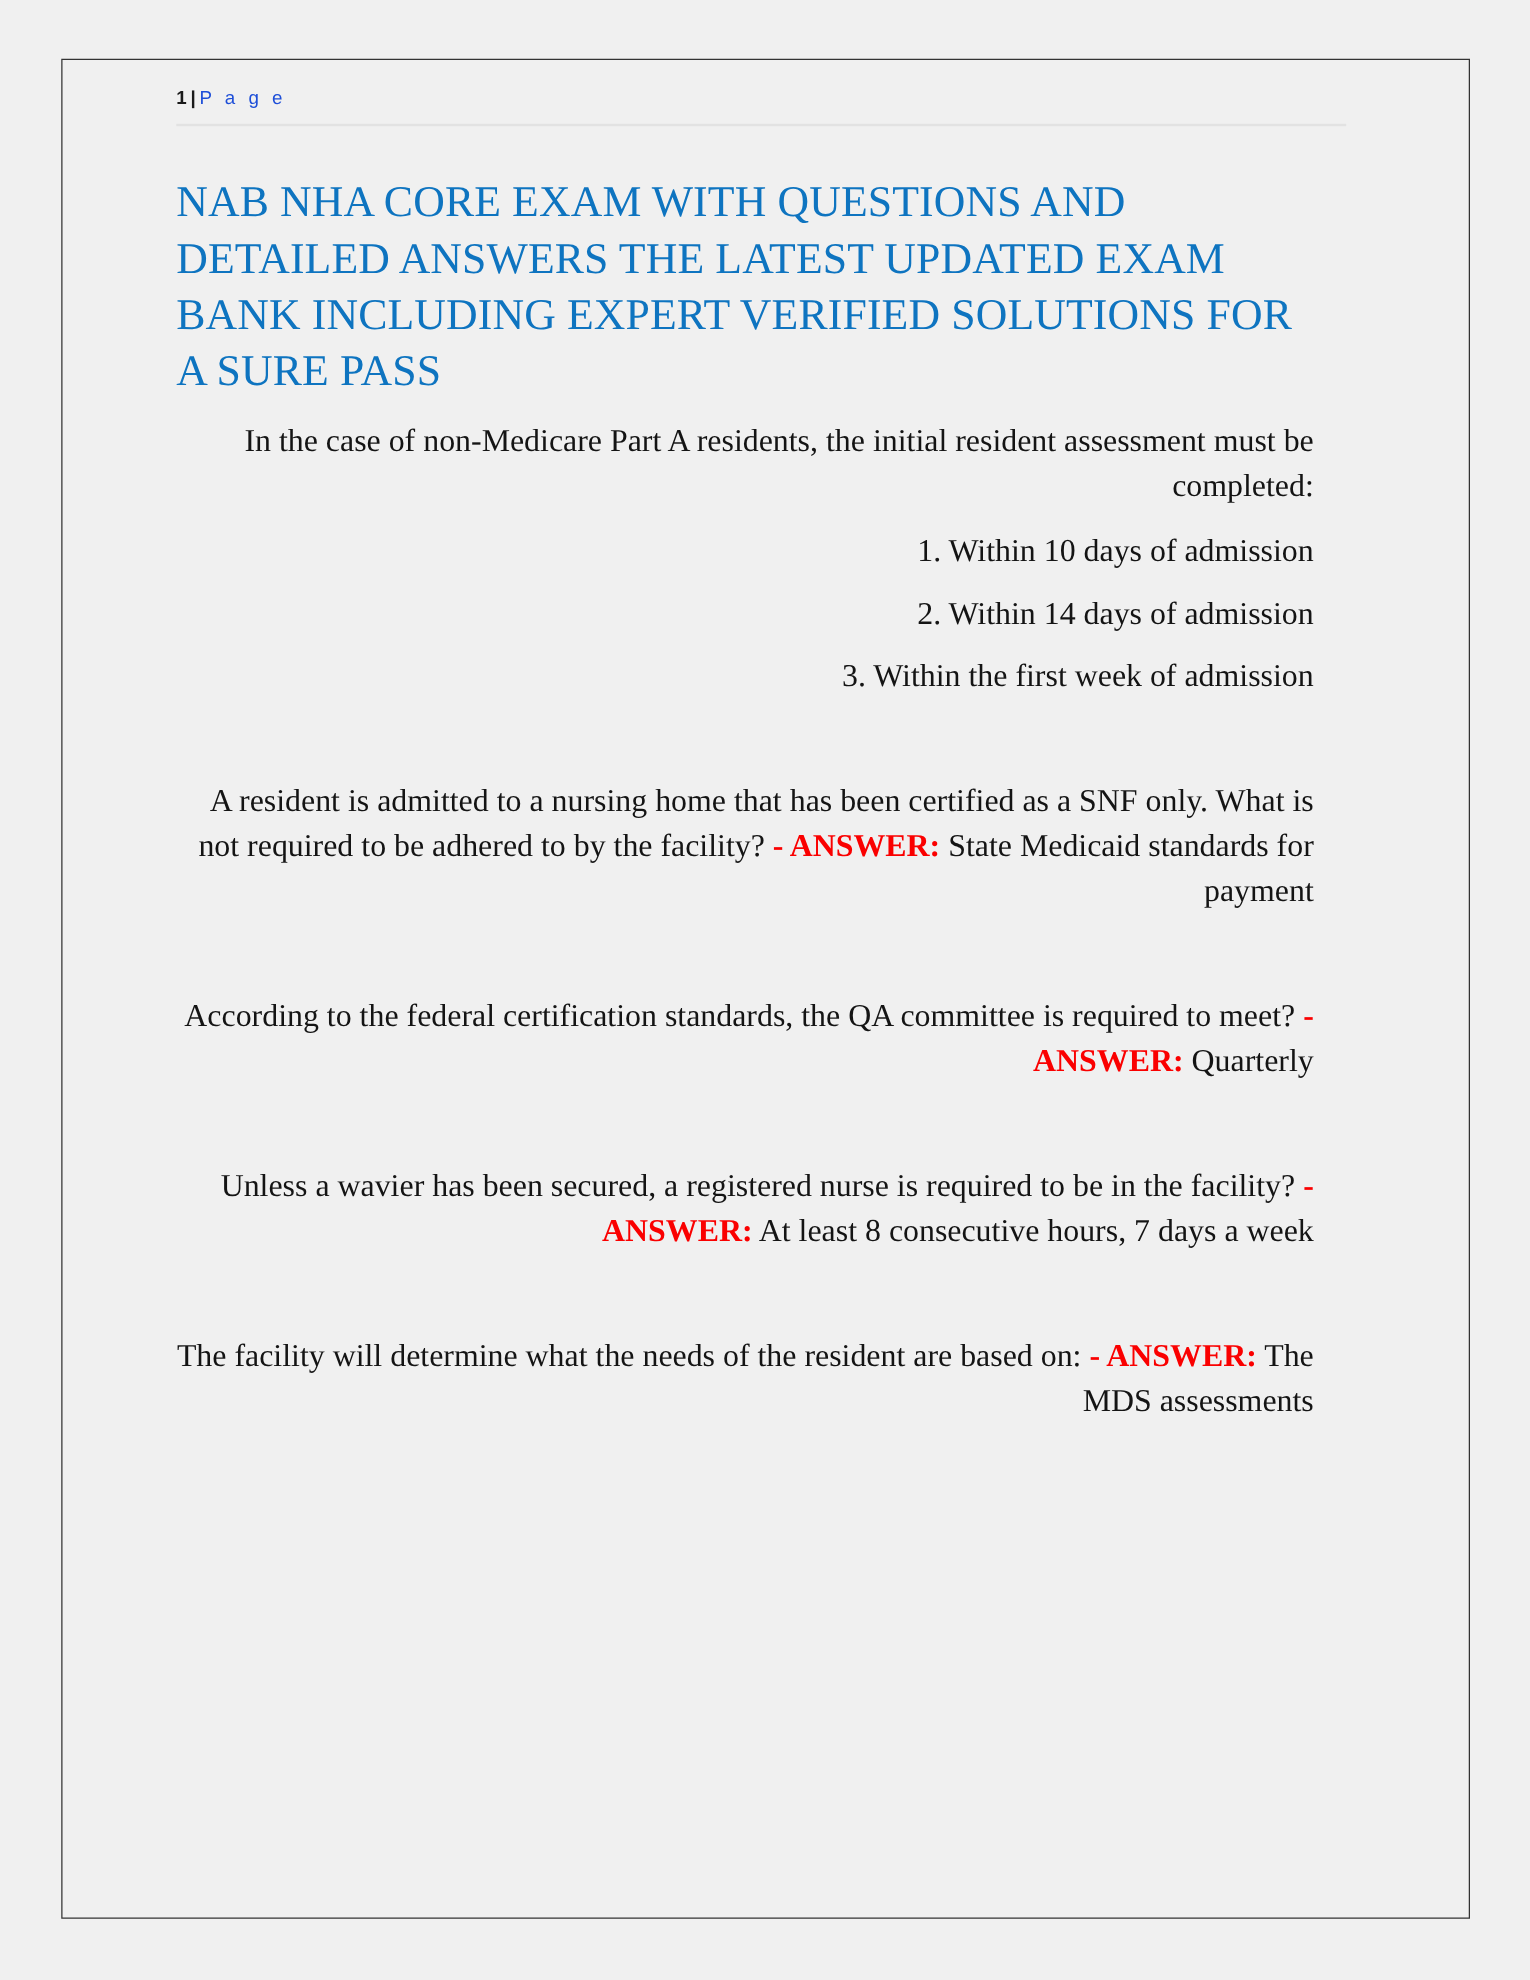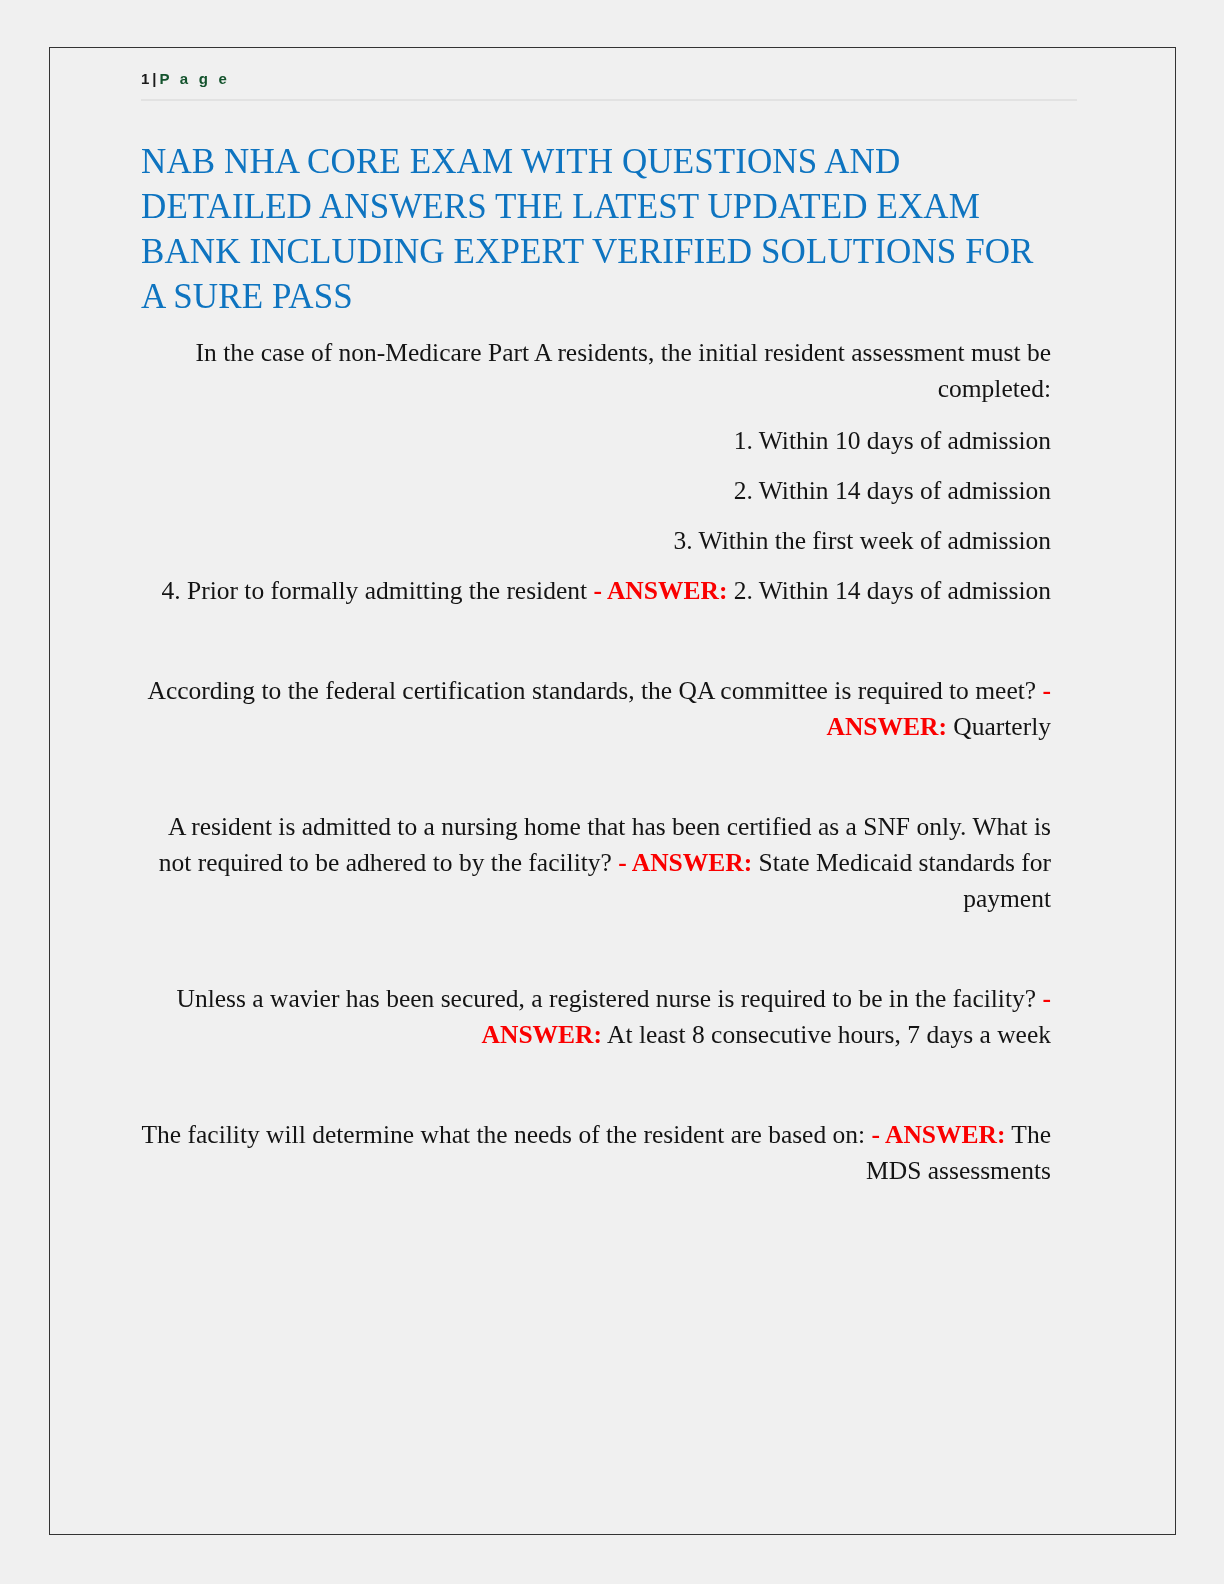--- a/index.html
+++ b/index.html
@@ -56,22 +56,21 @@
     color: #1a1a1a;
     letter-spacing: 0;
   }
   .doc-header .pg-bar {
     font-weight: bold;
     color: #1a1a1a;
     padding: 0 3px;
   }
   .doc-header .pg-word {
     letter-spacing: 3.2px;
-    color: #14532d;
-    font-weight: bold;
+    color: #1d4ed8;
   }
 
   .header-rule {
     height: 2px;
     background: #e2e2e2;
     width: 936px;
     margin: 0 0 0 0;
   }
 
   
@@ -129,30 +128,29 @@
       <h1 class="doc-title">NAB NHA CORE EXAM WITH QUESTIONS AND DETAILED ANSWERS THE LATEST UPDATED EXAM BANK INCLUDING EXPERT VERIFIED SOLUTIONS FOR A SURE PASS</h1>
 
       <div class="body-wrap">
 
         <div>
           <p class="para">In the case of non-Medicare Part A residents, the initial resident assessment must be completed:</p>
           <div class="opt-list">
             <p class="para opt-item">1. Within 10 days of admission</p>
             <p class="para opt-item">2. Within 14 days of admission</p>
             <p class="para opt-item">3. Within the first week of admission</p>
-            <p class="para opt-item"><span>4. Prior to formally admitting the resident</span> <span class="answer-tag">- ANSWER:</span> <span>2. Within 14 days of admission</span></p>
           </div>
         </div>
 
         <div class="qa-block">
-          <p class="para"><span>According to the federal certification standards, the QA committee is required to meet?</span> <span class="answer-tag">- ANSWER:</span> <span>Quarterly</span></p>
+          <p class="para"><span>A resident is admitted to a nursing home that has been certified as a SNF only. What is not required to be adhered to by the facility?</span> <span class="answer-tag">- ANSWER:</span> <span>State Medicaid standards for payment</span></p>
         </div>
 
         <div class="qa-block">
-          <p class="para"><span>A resident is admitted to a nursing home that has been certified as a SNF only. What is not required to be adhered to by the facility?</span> <span class="answer-tag">- ANSWER:</span> <span>State Medicaid standards for payment</span></p>
+          <p class="para"><span>According to the federal certification standards, the QA committee is required to meet?</span> <span class="answer-tag">- ANSWER:</span> <span>Quarterly</span></p>
         </div>
 
         <div class="qa-block">
           <p class="para"><span>Unless a wavier has been secured, a registered nurse is required to be in the facility?</span> <span class="answer-tag">- ANSWER:</span> <span>At least 8 consecutive hours, 7 days a week</span></p>
         </div>
 
 
         <div class="qa-block">
           <p class="para"><span>The facility will determine what the needs of the resident are based on:</span> <span class="answer-tag">- ANSWER:</span> <span>The MDS assessments</span></p>
         </div>

